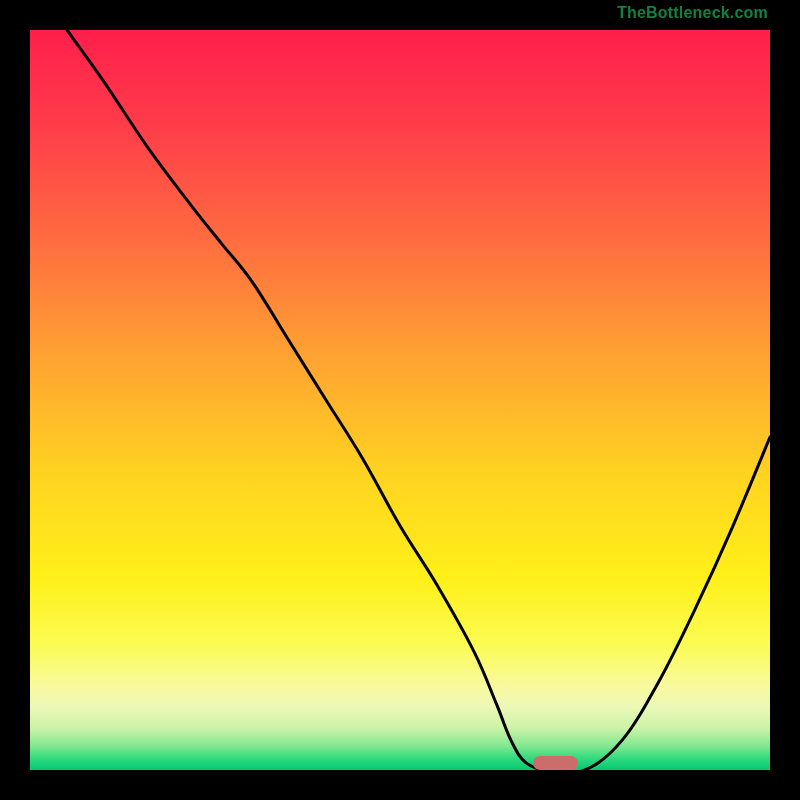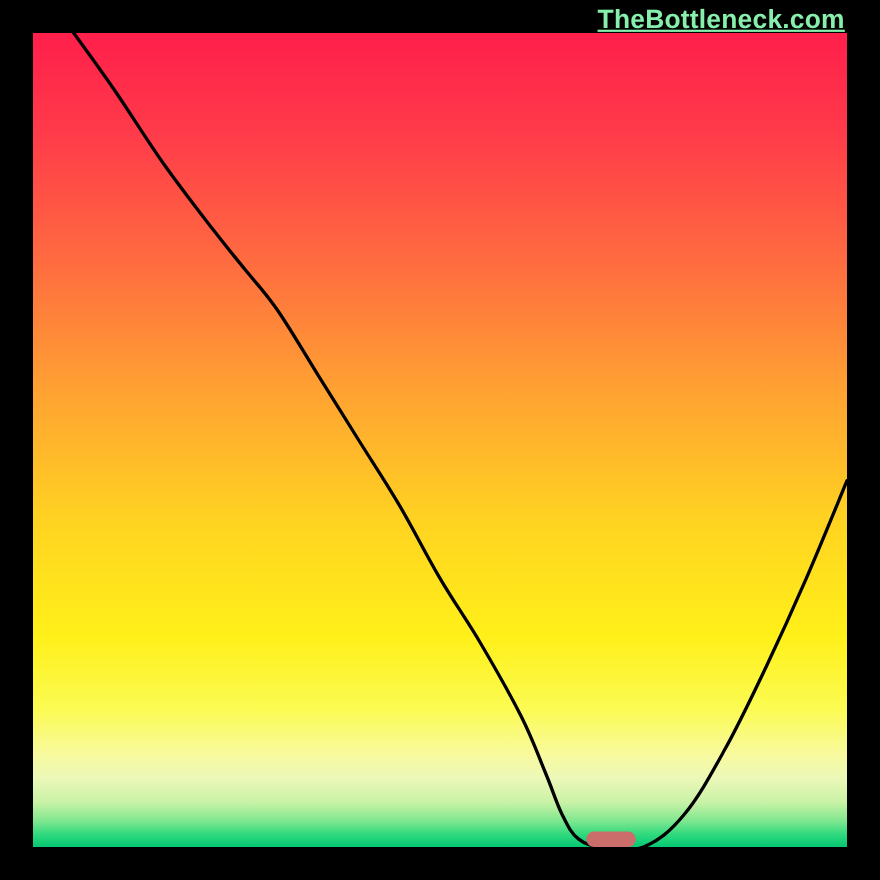--- a/index.html
+++ b/index.html
@@ -38,25 +38,24 @@
     left: 0;
     top: 0;
     width: 100%;
     height: 100%;
   }
   .watermark {
     position: absolute;
     top: 4px;
     right: 32px;
     font-family: Arial, Helvetica, sans-serif;
-    font-size: 24px;
+    font-size: 16px;
     font-weight: 600;
-    color: #86efac;
+    color: #15803d;
     letter-spacing: 0.2px;
-    text-decoration: underline;
   }
   .marker {
     position: absolute;
     height: 14px;
     border-radius: 7px;
     background: #cb6e6b;
   }
 </style>
 </head>
 <body>

